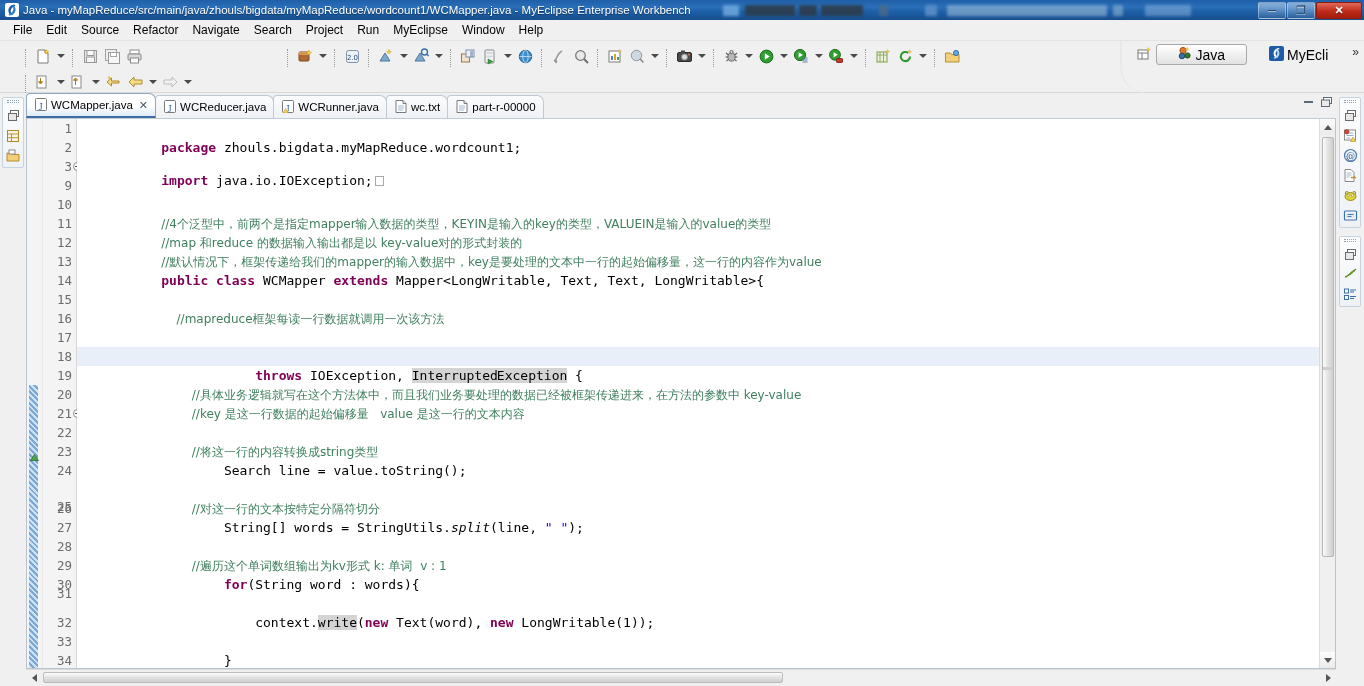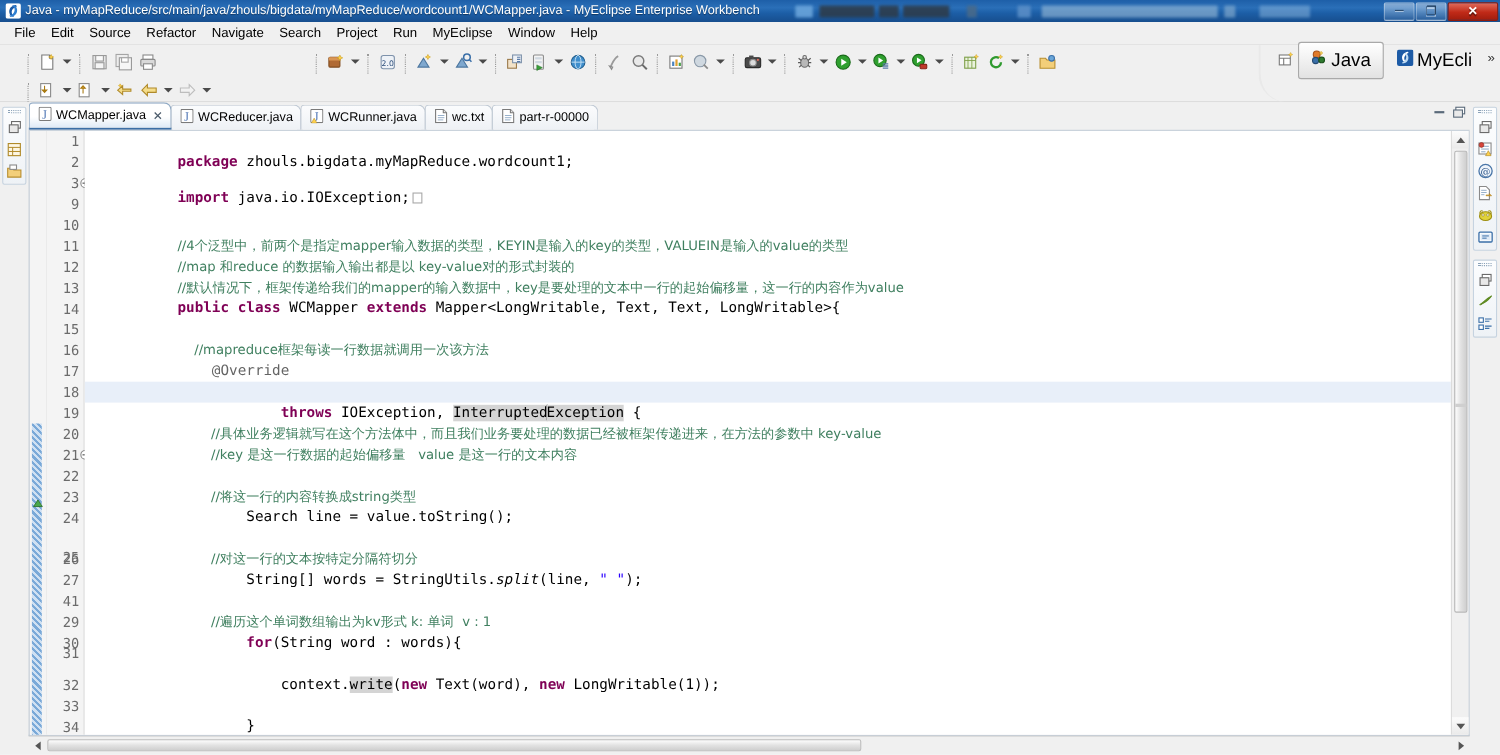--- a/index.html
+++ b/index.html
@@ -125,23 +125,23 @@
     border-right:4px solid transparent;
     border-top:4px solid #4a4a4a;
   }
   .persp-region {
     position: absolute; right: 2px; top: 1px;
     height: 25px;
     display: flex; align-items: center;
   }
   .persp-btn {
     display: flex; align-items: center; gap: 3px;
-    height: 34px; padding: 0 11px;
+    height: 21px; padding: 0 21px;
     border: 1px solid transparent; border-radius: 2px;
-    font-size: 17px; color: #000;
+    font-size: 14px; color: #000;
     white-space: nowrap;
   }
   .persp-btn.active {
     border: 1px solid #a9a9a9;
     background: linear-gradient(180deg,#ffffff,#e2e2e2);
     border-radius: 3px;
   }
   .persp-chevrons { font-size: 12px; color:#333; padding: 0 3px 6px 2px; }
   .persp-divider {
     position:absolute; left:-14px; top:-1px;
@@ -818,21 +818,21 @@
         <div class="ln" style="top:228px">18</div>
         <div class="ln" style="top:247px">19</div>
         <div class="ln" style="top:266px">20</div>
         <div class="ln" style="top:285px">21</div>
         <div class="ln" style="top:304px">22</div>
         <div class="ln" style="top:323px">23</div>
         <div class="ln" style="top:342px">24</div>
         <div class="ln" style="top:378px">25</div>
         <div class="ln" style="top:380px">26</div>
         <div class="ln" style="top:399px">27</div>
-        <div class="ln" style="top:418px">41</div>
+        <div class="ln" style="top:418px">28</div>
         <div class="ln" style="top:437px">29</div>
         <div class="ln" style="top:456px">30</div>
         <div class="ln" style="top:465px">31</div>
         <div class="ln" style="top:494px">32</div>
         <div class="ln" style="top:513px">33</div>
         <div class="ln" style="top:532px">34</div>
 
         <div class="fold" style="top:38px; left:28px;">
           <div class="fold-box plus"></div>
         </div>
@@ -859,23 +859,20 @@
         <div class="cline" style="top:114px">
           <span class="cmt-cn">//默认情况下，框架传递给我们的mapper的输入数据中，key是要处理的文本中一行的起始偏移量，这一行的内容作为value</span>
         </div>
         <div class="cline" style="top:133px">
           <span class="kw">public class </span><span>WCMapper </span><span class="kw">extends </span><span>Mapper&lt;LongWritable, Text, Text, LongWritable&gt;{</span>
         </div>
         <div class="cline" style="top:152px"></div>
         <div class="cline" style="top:171px">
           <span class="cmt-cn">    //mapreduce框架每读一行数据就调用一次该方法</span>
         </div>
-        <div class="cline" style="top:190px">
-          <span class="cmt" style="color:#646464">    @Override</span>
-        </div>
         <div class="cline" style="top:209px">
           <span>    </span><span class="kw">protected void </span><span>map(LongWritable key, Text value,Context context)</span>
         </div>
         <div class="cline current" style="top:228px">
           <span>            </span><span class="kw">throws </span><span>IOException, </span><span class="occ">Interrupted</span><span class="caret"></span><span class="occ">Exception</span><span> {</span>
         </div>
         <div class="cline" style="top:247px">
           <span class="cmt-cn">        //具体业务逻辑就写在这个方法体中，而且我们业务要处理的数据已经被框架传递进来，在方法的参数中 key-value</span>
         </div>
         <div class="cline" style="top:266px">

